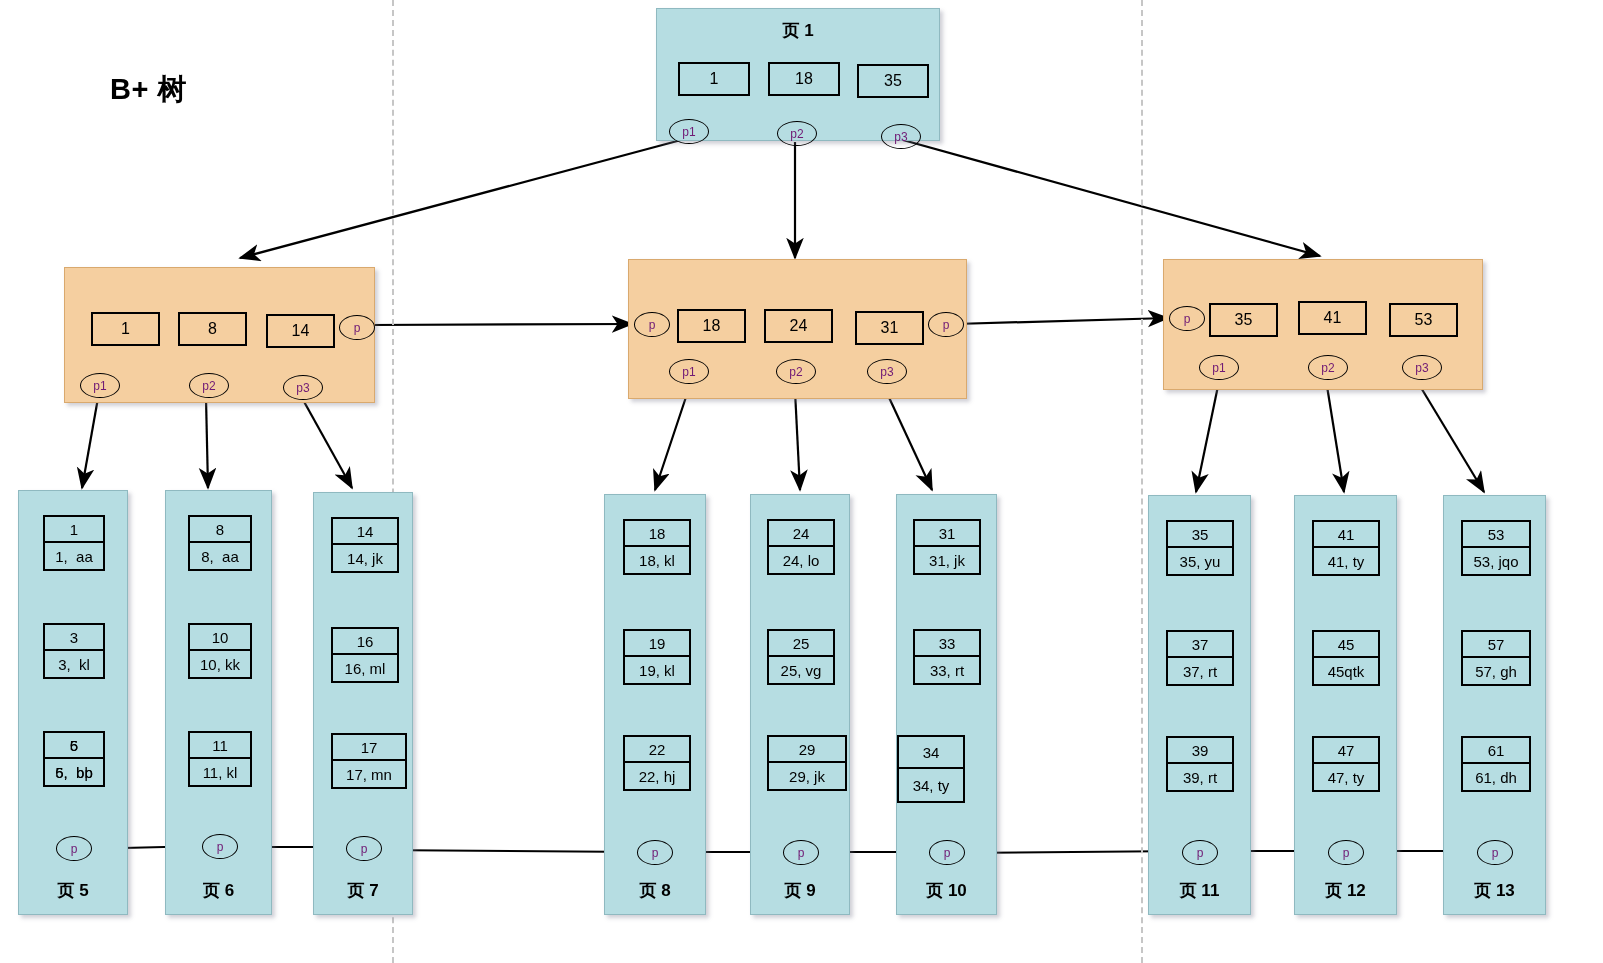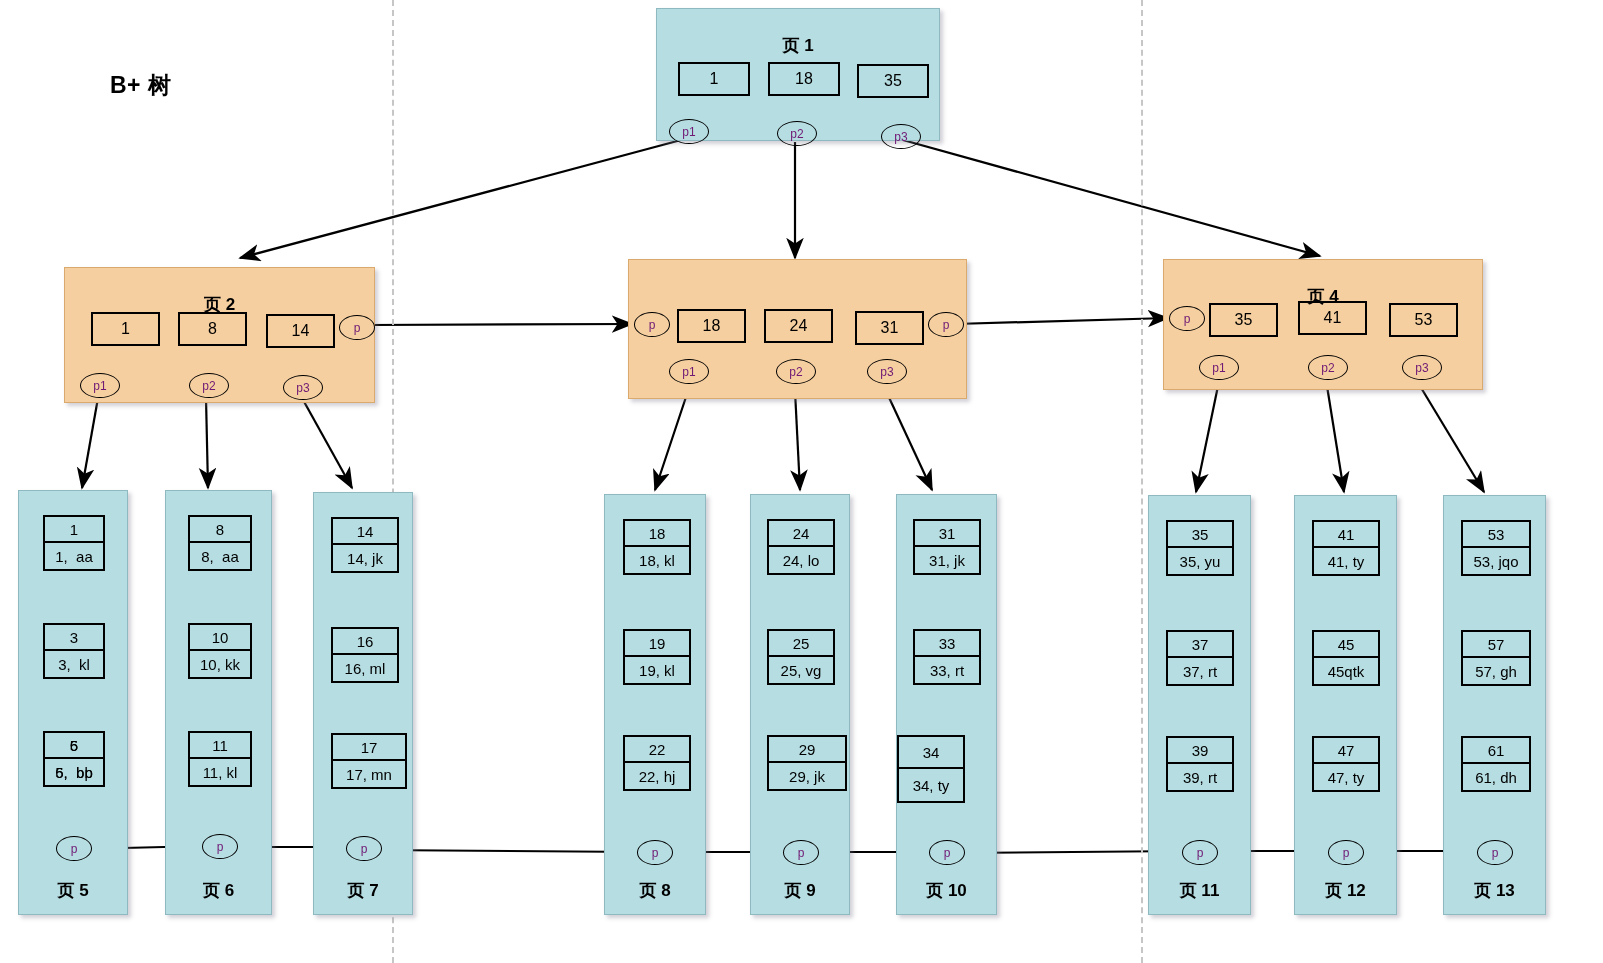--- a/index.html
+++ b/index.html
@@ -1,28 +1,28 @@
 <!DOCTYPE html>
 <html><head>
 <meta charset="utf-8">
 <style>
   html,body{margin:0;padding:0;background:#ffffff;}
   body{font-family:"Liberation Sans","DejaVu Sans",sans-serif;}
   #stage{position:relative;width:1603px;height:963px;overflow:hidden;background:#fff;}
   #wires{position:absolute;left:0;top:0;width:1603px;height:963px;pointer-events:none;}
 
-  .diagram-title{position:absolute;font-weight:bold;font-size:23px;color:#000;letter-spacing:.5px;}
+  .diagram-title{position:absolute;font-weight:bold;font-size:29px;color:#000;letter-spacing:.5px;}
 
   
   .node{position:absolute;box-sizing:border-box;border:1px solid #9a9a9a;
         box-shadow:3px 3px 4px rgba(120,120,140,.35);}
   .node.root,.node.leaf{background:#b6dde2;border-color:#8fb9c0;}
   .node.internal{background:#f5cfa0;border-color:#d9a96e;}
 
-  .node-title{position:absolute;left:0;right:0;text-align:center;font-weight:bold;font-size:17px;color:#000;margin-top:15px;}
+  .node-title{position:absolute;left:0;right:0;text-align:center;font-weight:bold;font-size:17px;color:#000;}
   .root .node-title,.internal .node-title{top:10px;}
   .leaf .node-title{bottom:12px;}
 
   
   .keybox{position:absolute;box-sizing:border-box;border:2px solid #000;background:transparent;
           display:flex;align-items:center;justify-content:center;font-size:16px;color:#000;}
 
   
   .ptr{position:absolute;box-sizing:border-box;border:1.4px solid #000;border-radius:50%;
        background:transparent;display:flex;align-items:center;justify-content:center;
@@ -118,21 +118,20 @@
     <div class="node-title">页 1</div>
     <div class="keybox" style="left:21px;top:53px;width:72px;height:34px;">1</div>
     <div class="keybox" style="left:111px;top:53px;width:72px;height:34px;">18</div>
     <div class="keybox" style="left:200px;top:55px;width:72px;height:34px;">35</div>
     <div class="ptr" style="left:12px;top:110px;width:40px;height:25px;">p1</div>
     <div class="ptr" style="left:120px;top:112px;width:40px;height:25px;">p2</div>
     <div class="ptr" style="left:224px;top:115px;width:40px;height:25px;">p3</div>
   </div>
 
   <div class="node internal" style="left:64px;top:267px;width:311px;height:136px;">
-    <div class="node-title">页 2</div>
     <div class="keybox" style="left:26px;top:44px;width:69px;height:34px;">1</div>
     <div class="keybox" style="left:113px;top:44px;width:69px;height:34px;">8</div>
     <div class="keybox" style="left:201px;top:46px;width:69px;height:34px;">14</div>
     <div class="ptr" style="left:274px;top:47px;width:36px;height:25px;">p</div>
     <div class="ptr" style="left:15px;top:105px;width:40px;height:25px;">p1</div>
     <div class="ptr" style="left:124px;top:105px;width:40px;height:25px;">p2</div>
     <div class="ptr" style="left:218px;top:107px;width:40px;height:25px;">p3</div>
   </div>
 
   <div class="node internal" style="left:628px;top:259px;width:339px;height:140px;">
@@ -140,21 +139,20 @@
     <div class="keybox" style="left:48px;top:49px;width:69px;height:34px;">18</div>
     <div class="keybox" style="left:135px;top:49px;width:69px;height:34px;">24</div>
     <div class="keybox" style="left:226px;top:51px;width:69px;height:34px;">31</div>
     <div class="ptr" style="left:299px;top:52px;width:36px;height:25px;">p</div>
     <div class="ptr" style="left:40px;top:99px;width:40px;height:25px;">p1</div>
     <div class="ptr" style="left:147px;top:99px;width:40px;height:25px;">p2</div>
     <div class="ptr" style="left:238px;top:99px;width:40px;height:25px;">p3</div>
   </div>
 
   <div class="node internal" style="left:1163px;top:259px;width:320px;height:131px;">
-    <div class="node-title">页 4</div>
     <div class="ptr" style="left:5px;top:46px;width:36px;height:25px;">p</div>
     <div class="keybox" style="left:45px;top:43px;width:69px;height:34px;">35</div>
     <div class="keybox" style="left:134px;top:41px;width:69px;height:34px;">41</div>
     <div class="keybox" style="left:225px;top:43px;width:69px;height:34px;">53</div>
     <div class="ptr" style="left:35px;top:95px;width:40px;height:25px;">p1</div>
     <div class="ptr" style="left:144px;top:95px;width:40px;height:25px;">p2</div>
     <div class="ptr" style="left:238px;top:95px;width:40px;height:25px;">p3</div>
   </div>
 
   <div class="node leaf" style="left:18px;top:490px;width:110px;height:425px;">

